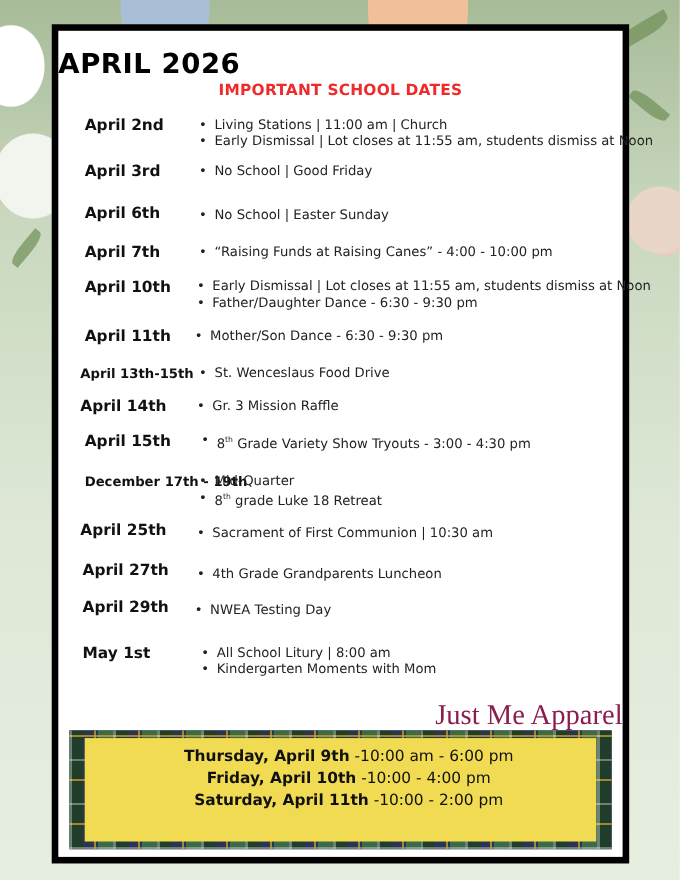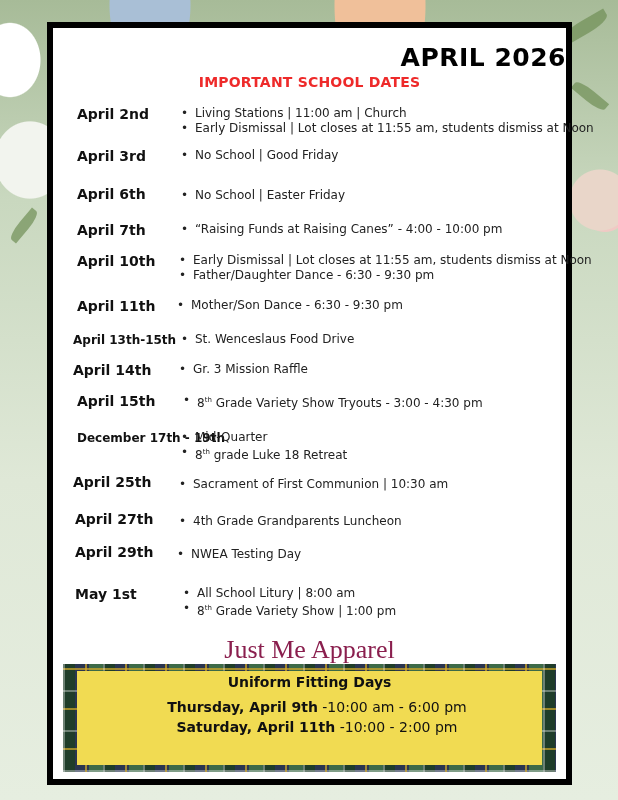--- a/index.html
+++ b/index.html
@@ -8,30 +8,30 @@
       radial-gradient(ellipse at 30px 160px, #f2f4ee 0 35px, transparent 36px),
       radial-gradient(ellipse at 10px 60px, #ffffff 0 30px, transparent 31px),
       radial-gradient(ellipse at 600px 200px, #e9d6c9 0 30px, transparent 31px),
       radial-gradient(ellipse at 605px 210px, #f0c9c4 0 22px, transparent 23px),
       radial-gradient(ellipse at 150px 5px, #a9bfd6 0 40px, transparent 41px),
       radial-gradient(ellipse at 380px 5px, #f0c09a 0 45px, transparent 46px),
       linear-gradient(180deg,#a7bb98 0%,#c9d8bf 25%,#dfe8d7 60%,#e6eee0 100%);
     font-family:"Liberation Sans",sans-serif;}
   .leaf{position:absolute;background:#6f8f55;border-radius:50% 0;opacity:.7;}
   .card{position:absolute;left:47px;top:22px;width:513px;height:751px;background:#fff;border:6px solid #000;box-sizing:content-box;}
-  .title{position:absolute;top:15px;left:0;right:0;text-align:right;font-weight:900;font-size:25px;letter-spacing:.5px;color:#000;font-family:"DejaVu Sans",sans-serif;}
+  .title{position:absolute;top:15px;left:0;right:0;text-align:left;font-weight:900;font-size:25px;letter-spacing:.5px;color:#000;font-family:"DejaVu Sans",sans-serif;}
   .subtitle{position:absolute;top:46px;left:0;right:0;text-align:center;font-weight:700;font-size:14px;color:#ee2a2a;font-family:"DejaVu Sans",sans-serif;letter-spacing:.2px;}
   .row{position:absolute;left:0;right:0;}
   .date{position:absolute;left:24px;font-weight:700;font-size:14px;color:#111;white-space:nowrap;font-family:"DejaVu Sans",sans-serif;text-align:right;}
   .date.sm{font-size:12px;}
   .events{position:absolute;left:128px;margin:0;padding:0;list-style:none;}
   .events li{font-size:12px;color:#222;line-height:15px;white-space:nowrap;position:relative;padding-left:14px;font-family:"DejaVu Sans",sans-serif;}
   .events li::before{content:"•";position:absolute;left:0;top:0;}
   sup{font-size:7px;}
-  .apparel{position:absolute;top:607px;left:0;right:0;text-align:center;font-family:"Liberation Serif",serif;font-size:26px;color:#8a1f4e;}
+  .apparel{position:absolute;top:607px;left:0;right:0;text-align:right;font-family:"Liberation Serif",serif;font-size:26px;color:#8a1f4e;}
   .plaid{position:absolute;left:10px;top:636px;width:493px;height:108px;
     background:
       repeating-linear-gradient(90deg, rgba(255,255,255,.35) 0 2px, transparent 2px 22px, rgba(212,170,40,.7) 22px 24px, transparent 24px 40px),
       repeating-linear-gradient(0deg, rgba(255,255,255,.35) 0 2px, transparent 2px 22px, rgba(212,170,40,.7) 22px 24px, transparent 24px 40px),
       repeating-linear-gradient(90deg,#1f3d2a 0 12px,#2a3550 12px 26px,#3d6a48 26px 40px),
       #24402e;}
   .yellow{position:absolute;left:14px;top:7px;right:14px;bottom:7px;background:#f1db52;text-align:center;}
   .uf-title{margin-top:3px;font-size:14px;font-weight:700;color:#111;font-family:"DejaVu Sans",sans-serif;}
   .uf-line{font-size:14px;color:#111;line-height:20px;font-family:"DejaVu Sans",sans-serif;}
   .uf-line b{font-weight:700;}
@@ -57,21 +57,21 @@
   </div>
   <div class="row" style="top:120px">
     <div class="date">April 3rd</div>
     <ul class="events">
       <li>No School | Good Friday</li>
     </ul>
   </div>
   <div class="row" style="top:158px">
     <div class="date">April 6th</div>
     <ul class="events" style="top:2px">
-      <li>No School | Easter Friday</li>
+      <li>No School | Easter Sunday</li>
     </ul>
   </div>
   <div class="row" style="top:194px">
     <div class="date">April 7th</div>
     <ul class="events">
       <li>“Raising Funds at Raising Canes” - 4:00 - 10:00 pm</li>
     </ul>
   </div>
   <div class="row" style="top:225px">
     <div class="date">April 10th</div>
@@ -126,27 +126,27 @@
   <div class="row" style="top:516px">
     <div class="date" style="left:22px">April 29th</div>
     <ul class="events" style="left:124px;top:3px">
       <li>NWEA Testing Day</li>
     </ul>
   </div>
   <div class="row" style="top:558px">
     <div class="date" style="left:22px">May 1st</div>
     <ul class="events" style="left:130px">
       <li>All School Litury | 8:00 am</li>
-      <li><span>8<sup>th</sup> Grade Variety Show | 1:00 pm</span></li>
+      <li>Kindergarten Moments with Mom</li>
     </ul>
   </div>
 
   <div class="apparel">Just Me Apparel</div>
   <div class="plaid">
     <div class="yellow">
-      <div class="uf-title">Uniform Fitting Days</div>
       <div class="uf-lines">
         <div class="uf-line"><b>Thursday, April 9th</b> <span>-10:00 am - 6:00 pm</span></div>
+        <div class="uf-line"><b>Friday, April 10th</b> <span>-10:00 - 4:00 pm</span></div>
         <div class="uf-line"><b>Saturday, April 11th</b> <span>-10:00 - 2:00 pm</span></div>
       </div>
     </div>
   </div>
 </div>
 
 </body></html>

